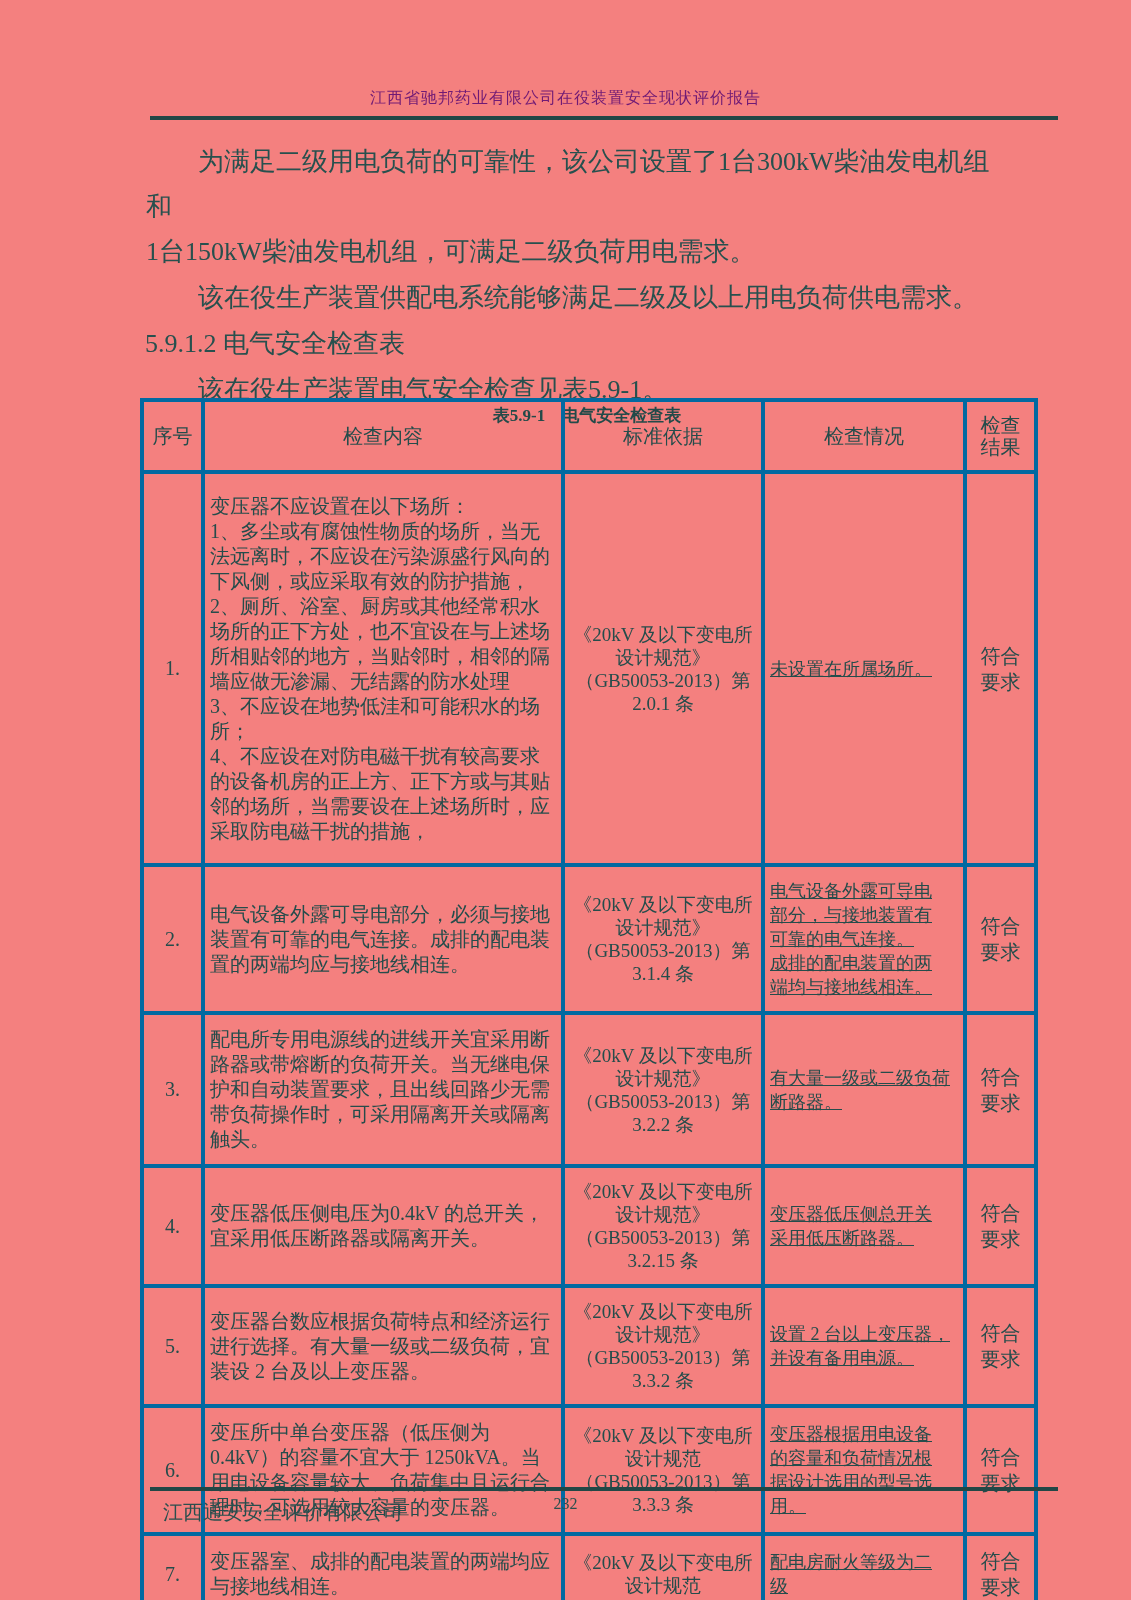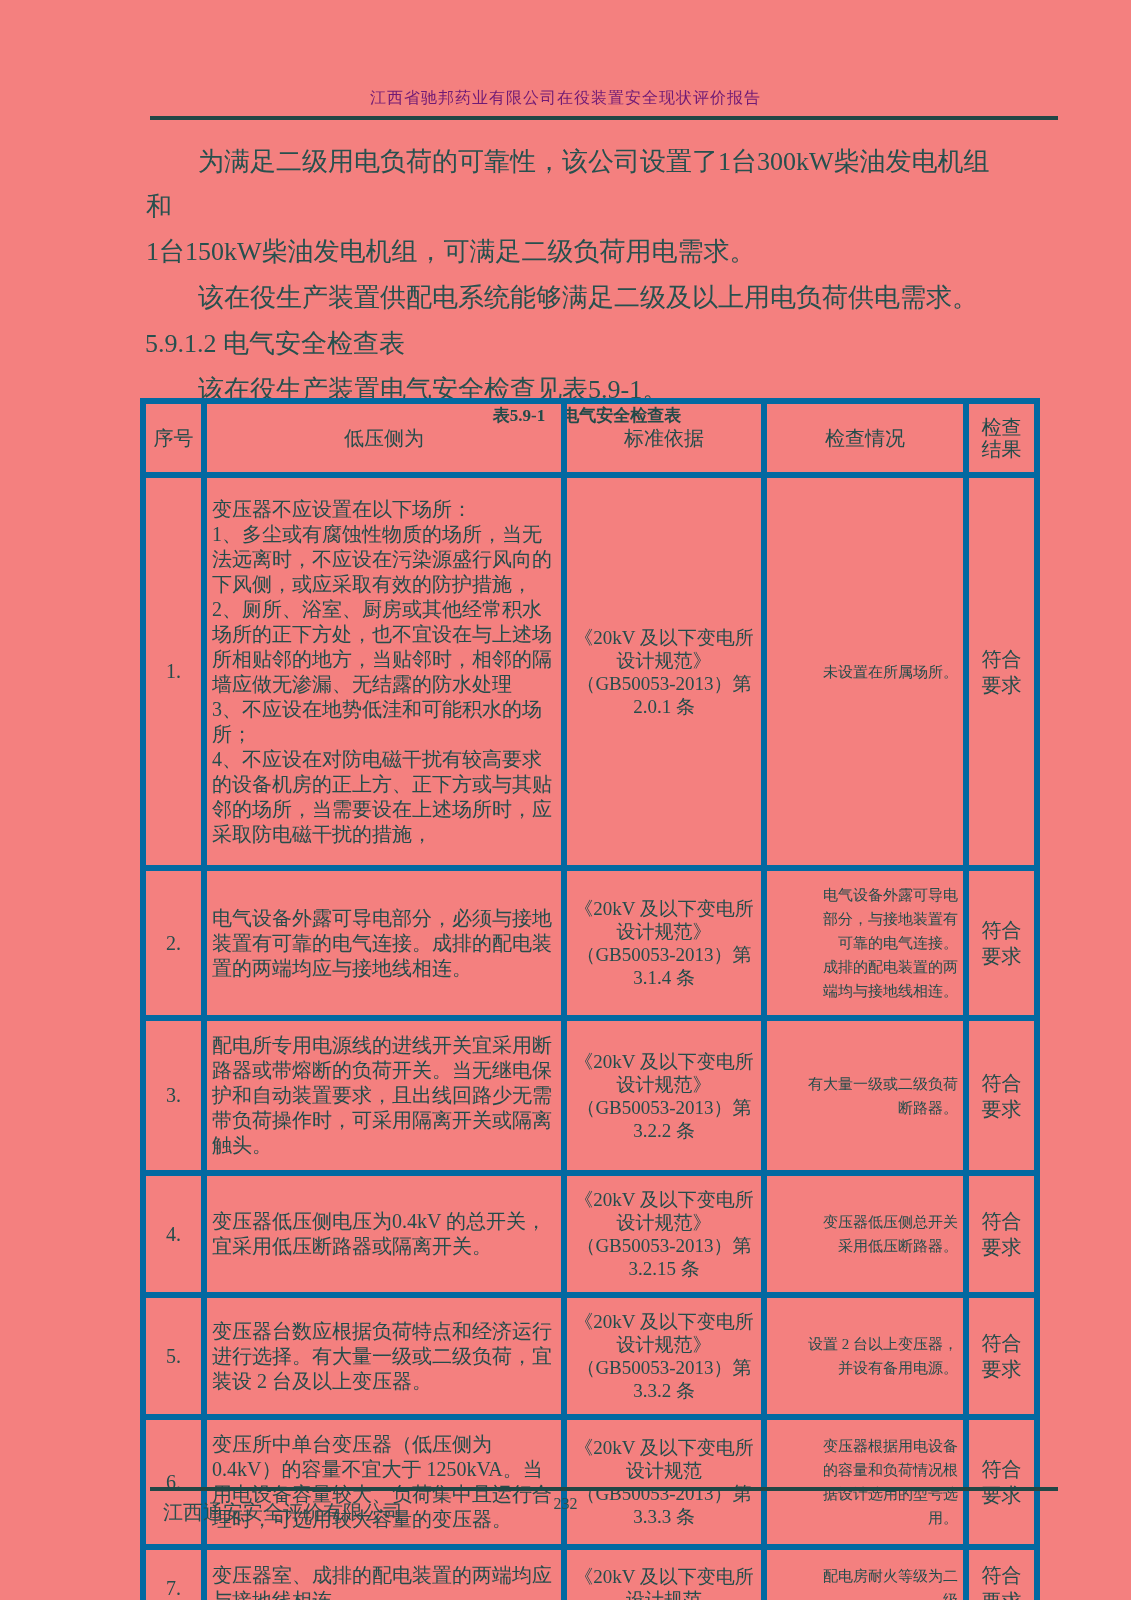--- a/index.html
+++ b/index.html
@@ -38,37 +38,37 @@
     white-space:pre;
     margin-top:44px;
   }
   
   table.check-table{
     position:absolute; top:398px; left:140px; width:894px;
     border-collapse:collapse; table-layout:fixed;
     font-size:20px; color:#254c4b;
   }
   table.check-table td, table.check-table th{
-    border:6px solid #0369a1;
+    border:4px solid #0369a1;
     padding:12px 5px;
     vertical-align:middle;
     overflow:hidden;
     white-space:pre-line;
     font-weight:normal;
   }
   table.check-table{ border-top:2px solid #2c504f; }
   tr.h-row{ height:52px; }
   tr.r1{ height:393px; } tr.r2{ height:119px; } tr.r3{ height:128px; }
   tr.r4{ height:95px; }  tr.r5{ height:103px; } tr.r6{ height:100px; }
   tr.r7{ height:70px; }
   tr.r7 td{ border-bottom:none; }
   td.c-no{ text-align:center; }
   td.c-content{ text-align:left; line-height:25px; }
   td.c-basis{ text-align:center; font-size:19px; line-height:23px; }
-  td.c-situation{ text-align:right; font-size:15px; line-height:24px; padding:2px 3px; }
+  td.c-situation{ text-align:left; font-size:18px; line-height:24px; padding:2px 3px;text-decoration:underline; }
   td.c-result{ text-align:center; line-height:26px; }
   th{ text-align:center; line-height:22px; }
   
   .footer-rule{
     position:absolute; top:1487px; left:150px; width:908px; height:4px;
     background:#224746; border:none;
   }
   .footer-company{
     position:absolute; top:1499px; left:163px;
     font-size:20px; color:#2a4f4e;
@@ -104,21 +104,21 @@
     <colgroup>
       <col style="width:61px">
         <col style="width:360px">
         <col style="width:200px">
         <col style="width:202px">
         <col style="width:71px">
     </colgroup>
     <tbody>
         <tr class="h-row">
       <th>序号</th>
-      <th>低压侧为</th>
+      <th>检查内容</th>
       <th>标准依据</th>
       <th>检查情况</th>
       <th>检查
 结果</th>
     </tr>
     <tr class="r1">
       <td class="c-no">1.</td>
       <td class="c-content">变压器不应设置在以下场所：
 1、多尘或有腐蚀性物质的场所，当无法远离时，不应设在污染源盛行风向的下风侧，或应采取有效的防护措施，
 2、厕所、浴室、厨房或其他经常积水场所的正下方处，也不宜设在与上述场所相贴邻的地方，当贴邻时，相邻的隔墙应做无渗漏、无结露的防水处理

